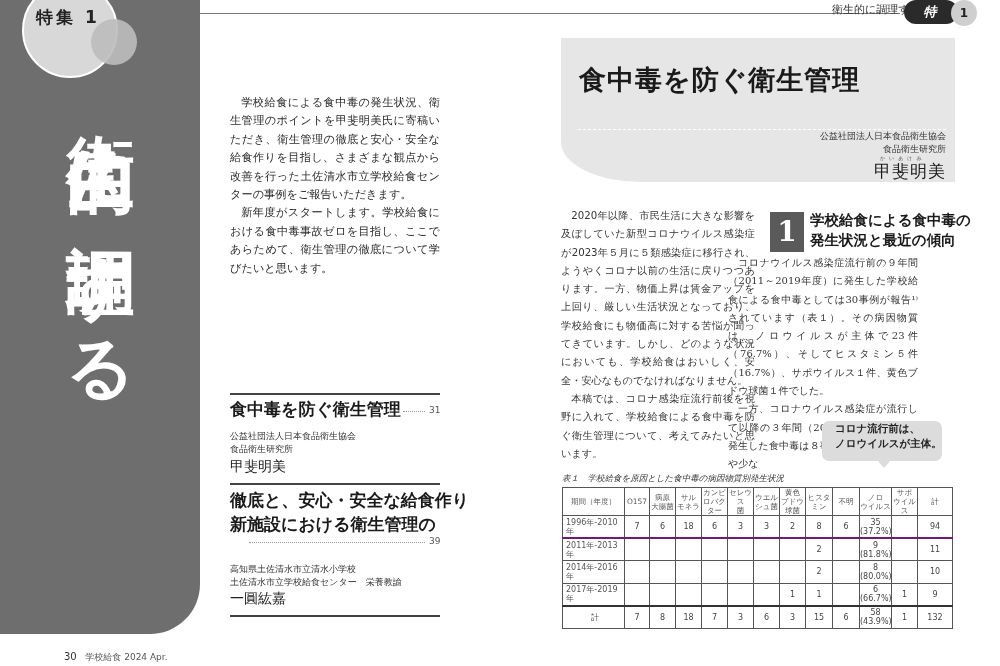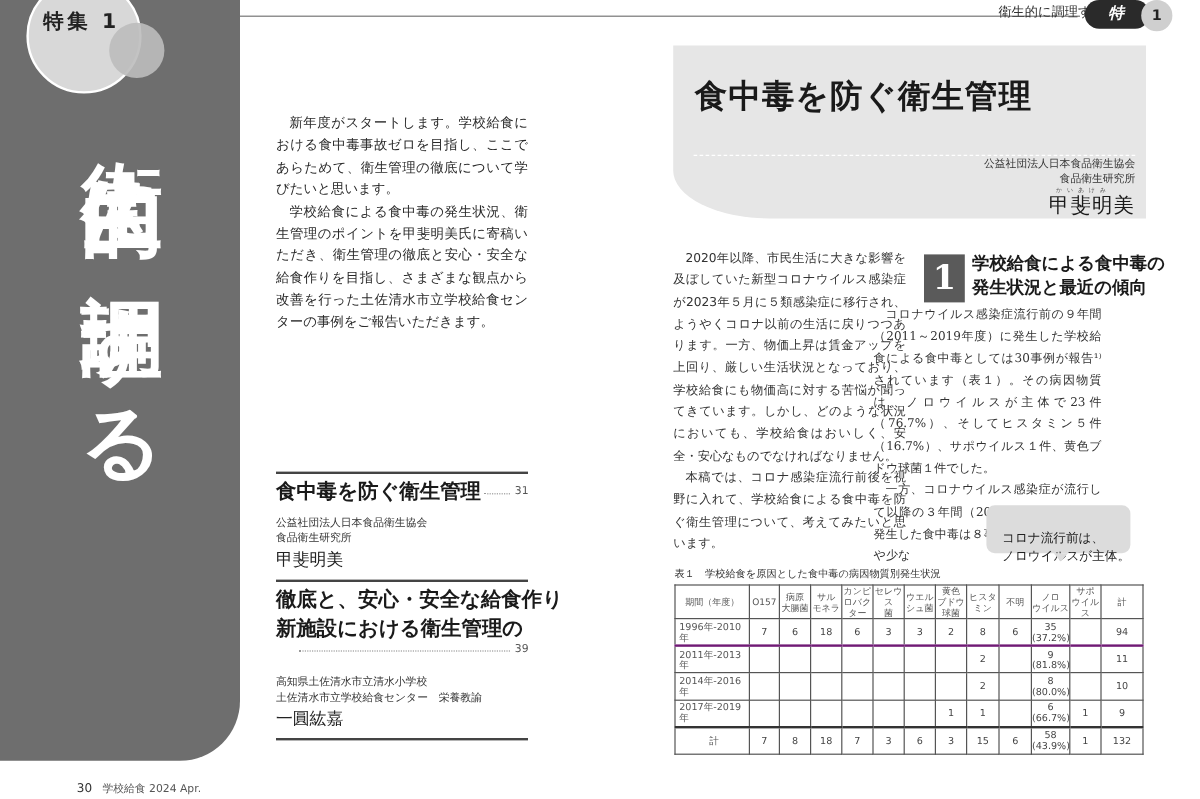--- a/index.html
+++ b/index.html
@@ -95,29 +95,29 @@
   .col2 {
     position: absolute; left: 728px; top: 254px; width: 190px;
     font-family: "DejaVu Serif", serif; font-size: 10px; line-height: 18.3px; color: #333; text-align: justify;
   }
   .col2 p { text-indent: 1em; }
 
   
   .callout {
     position: absolute; left: 822px; top: 421px; width: 120px; height: 40px;
     background: #dcdcdc; border-radius: 7px; font-size: 10.5px; line-height: 15px;
-    padding: 21px 0 0 13px; color: #222;
+    padding: 0 0 0 13px; color: #222; font-weight: bold;
   }
   .callout::after {
     content: ""; position: absolute; left: 56px; bottom: -7px;
     border-left: 6px solid transparent; border-right: 6px solid transparent; border-top: 7px solid #dcdcdc;
   }
 
   
-  .table-caption { position: absolute; left: 562px; top: 473px; font-size: 8.5px; color: #333; }
+  .table-caption { position: absolute; left: 562px; top: 473px; font-size: 8.5px; color: #333; font-style: italic; }
   table.data {
     position: absolute; left: 562px; top: 487px; width: 390px;
     border-collapse: collapse; font-size: 8px; color: #444; table-layout: fixed;
   }
   table.data th, table.data td {
     border: 1px solid #555; text-align: center; vertical-align: middle; padding: 0;
   }
   table.data th { height: 28px; font-weight: normal; line-height: 9px; color: #555; font-size: 7.5px; }
   table.data td { height: 22.5px; line-height: 9px; }
   table.data td.period { font-size: 8px; color: #555; text-align: left; padding-left: 3px; }
@@ -136,22 +136,22 @@
 <div class="left-band">
   <div class="badge-circle"></div>
   <div class="badge-circle2"></div>
   <div class="badge-label">特集 1</div>
   <div class="vertical-title">衛生的に調理する</div>
 </div>
 
 <div class="top-rule"></div>
 
 <div class="intro">
+  <p>学校給食による食中毒の発生状況、衛生管理のポイントを甲斐明美氏に寄稿いただき、衛生管理の徹底と安心・安全な給食作りを目指し、さまざまな観点から改善を行った土佐清水市立学校給食センターの事例をご報告いただきます。</p>
   <p>新年度がスタートします。学校給食における食中毒事故ゼロを目指し、ここであらためて、衛生管理の徹底について学びたいと思います。</p>
-  <p>学校給食による食中毒の発生状況、衛生管理のポイントを甲斐明美氏に寄稿いただき、衛生管理の徹底と安心・安全な給食作りを目指し、さまざまな観点から改善を行った土佐清水市立学校給食センターの事例をご報告いただきます。</p>
 </div>
 
 <div class="toc-rule" style="top:393px;"></div>
 <div class="toc-title" style="top:398px;">食中毒を防ぐ衛生管理</div>
 <div class="toc-dots" style="left:403px; top:411px; width:22px;"></div>
 <div class="toc-page" style="left:429px; top:405px;">31</div>
 <div class="toc-org" style="top:430px;">
   <div>公益社団法人日本食品衛生協会</div>
   <div>食品衛生研究所</div>
 </div>

